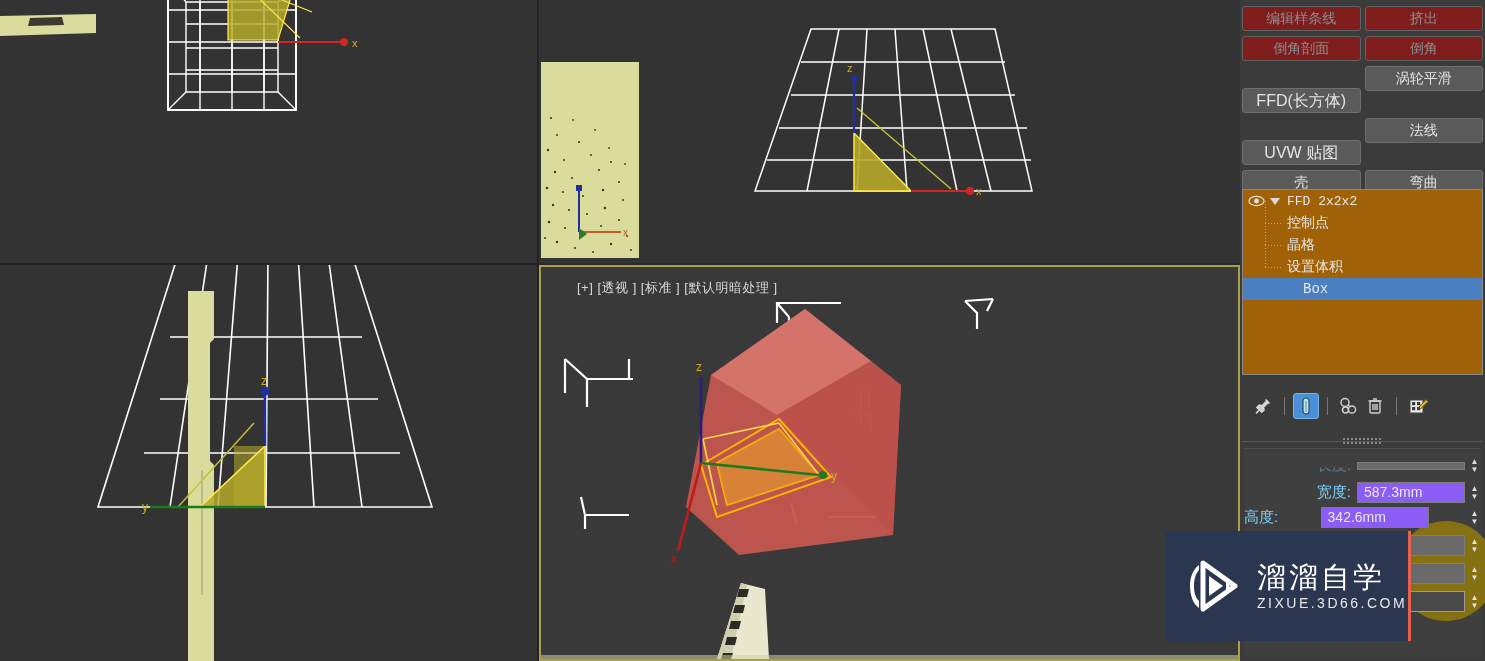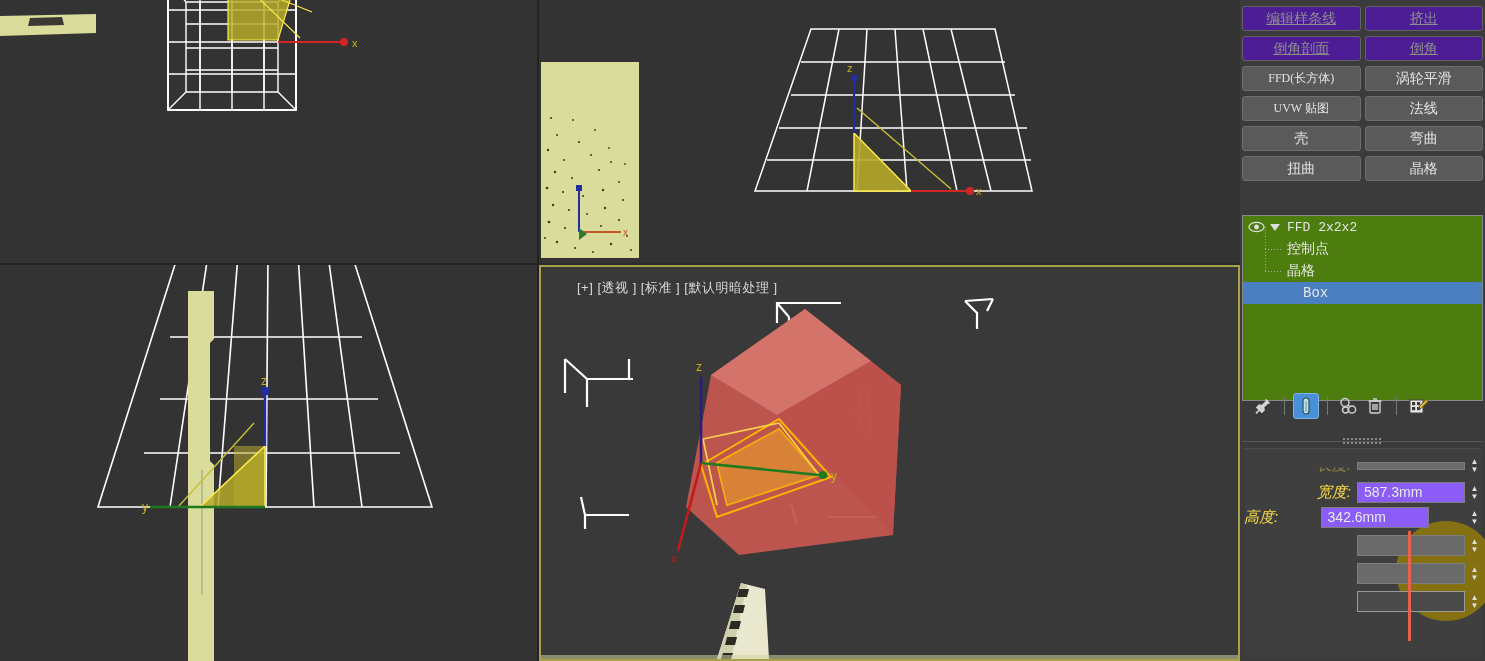--- a/index.html
+++ b/index.html
@@ -42,27 +42,27 @@
     position:absolute; left:2px; top:6px; width:241px;
     display:grid; grid-template-columns: 1fr 1fr; gap:5px 4px;
   }
   .mod-btn {
     height:25px; line-height:23px; text-align:center;
     background:#5a5a5a; color:#e3e3e3; font-size:14px;
     border:1px solid #6e6e6e; border-radius:3px;
     font-family:"Liberation Sans", sans-serif;
     overflow:hidden; white-space:nowrap;
   }
-  .mod-btn.disabled { color:#8d8d8d; background:#4c1d95; border-color:#636363;text-decoration:underline; }
-  .mod-btn.mono { font-family:Liberation Serif, serif; font-size:12px; }
+  .mod-btn.disabled { color:#8d8d8d; background:#7f1d1d; border-color:#636363; }
+  .mod-btn.mono { font-family:Liberation Sans, sans-serif; font-size:16px;margin-top:22px; }
 
   
   #stack {
-    position:absolute; left:2px; top:215px; width:241px; height:186px;
-    background:#4d7c0f; border:1px solid #888; 
+    position:absolute; left:2px; top:189px; width:241px; height:186px;
+    background:#a16207; border:1px solid #888; 
   }
   .stack-row {
     height:22px; display:flex; align-items:center;
     color:#e6e6e6; font-size:14px; white-space:nowrap;
   }
   .stack-row.top { padding-left:5px; font-family:"Liberation Mono", monospace; font-size:13px; }
   .stack-row.child { padding-left:44px; position:relative;text-align:center; }
   .stack-row.child::before {
     content:""; position:absolute; left:22px; top:-11px;
     width:1px; height:22px;
@@ -104,21 +104,21 @@
   
   #params {
     position:absolute; left:4px; top:448px; width:237px; height:209px;
     background:#3f3f3f; border-top:1px solid #4d4d4d;
   }
   .param-row {
     position:absolute; left:0; width:237px; height:25px;
     display:flex; align-items:center; justify-content:flex-end;
   }
   .param-label {
-    color:#fde047; font-size:15px; margin-right:6px; white-space:nowrap;font-style:italic;
+    color:#7dd3fc; font-size:15px; margin-right:6px; white-space:nowrap;
   }
   .param-field {
     width:108px; height:21px; background:#8b5cf6; border:1px solid #7d7d7d;
     color:#e9e9e9; font-size:14px; line-height:19px; padding-left:6px;
     font-family:"Liberation Sans", sans-serif; text-align:left;
     white-space:nowrap; overflow:hidden;
   }
   .param-field.empty { background:#6a6a6a; }
   .param-field.outlined { background:#4a4a4a; border:1px solid #9a9a9a; }
   .spinner {
@@ -360,20 +360,23 @@
             <polygon points="1,3 11,3 6,10" fill="#dcdcdc"></polygon>
           </svg>
           <span>FFD 2x2x2</span>
         </div>
         <div class="stack-row child">
           <span>控制点</span>
         </div>
         <div class="stack-row child">
           <span>晶格</span>
         </div>
+        <div class="stack-row child">
+          <span>设置体积</span>
+        </div>
         <div class="stack-row selected">
           <span>Box</span>
         </div>
       </div>
 
     <div id="stack-toolbar">
       <div class="tb-icon">
         <svg width="20" height="20" viewBox="0 0 20 20">
           <g stroke="#d8d8d8" stroke-width="1.6" fill="none">
             <path d="M12.5,3.5 L16.5,7.5"></path>
@@ -474,15 +477,27 @@
           <span class="param-label"></span>
           <div class="param-field outlined empty"></div>
           <div class="spinner">
             <span>▲</span>
             <span>▼</span>
           </div>
         </div>
       </div>
   </div>
 
+  <div id="watermark">
+    <svg width="58" height="58" viewBox="0 0 58 58">
+      <path d="M14,8 C7,13 5,22 5,29 C5,38 8,47 14,51 L14,44 C10,40 9,35 9,29 C9,22 11,16 14,13 Z" fill="#ffffff"></path>
+      <path d="M18,6 L50,29 L18,52 Z" fill="none" stroke="#ffffff" stroke-width="5" stroke-linejoin="round"></path>
+      <path d="M24,19 L38,29 L24,39 Z" fill="#ffffff"></path>
+      <rect x="41" y="22" width="3.5" height="14" fill="#ffffff"></rect>
+    </svg>
+    <div class="wm-text">
+      <div class="wm-cn">溜溜自学</div>
+      <div class="wm-en">ZIXUE.3D66.COM</div>
+    </div>
+  </div>
   <div id="wm-accent"></div>
 
 </div>
 
 </body></html>

